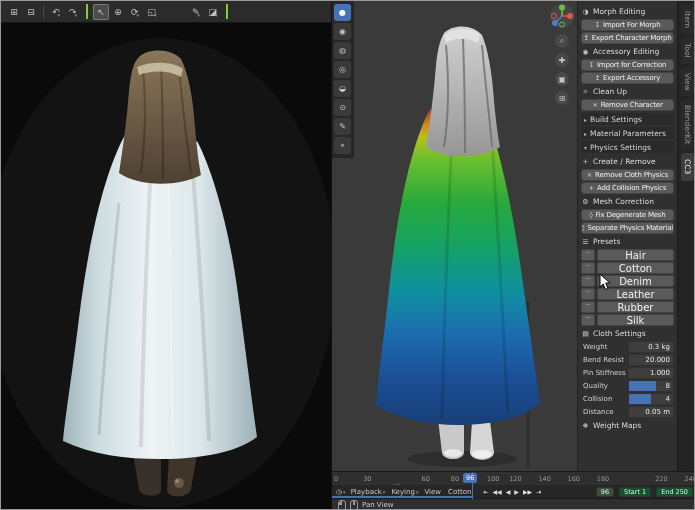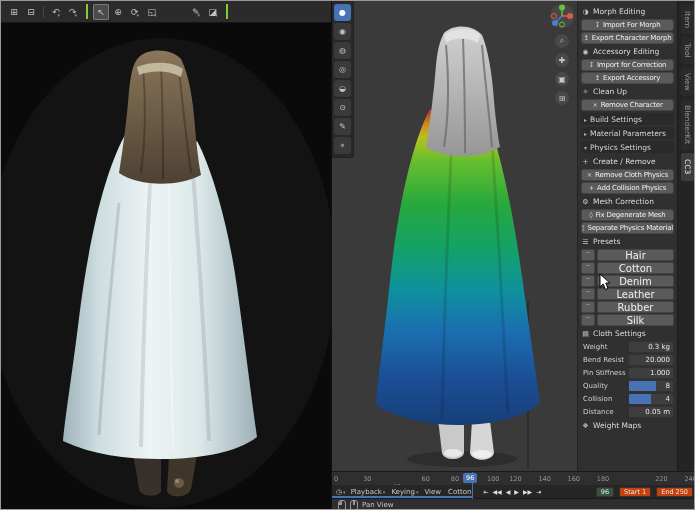--- a/index.html
+++ b/index.html
@@ -68,21 +68,21 @@
   .trail{position:absolute;left:0;bottom:0;height:2px;width:140px;background:#4772b3;}
   .phline{position:absolute;left:140px;top:0;width:1px;height:27px;background:#4772b3;z-index:2;}
   .badge{position:absolute;left:131px;top:1px;background:#4772b3;color:#fff;font-size:6.5px;padding:0 3px;
          border-radius:2px;height:10px;line-height:10px;z-index:3;}
   .tl-head{display:flex;align-items:center;height:13px;padding:0 4px;gap:5px;font-size:7px;color:#c8c8c8;
            background:#262626;overflow:hidden;white-space:nowrap;}
   .tlmenu{display:flex;align-items:center;gap:1px;}
   .caret{font-size:5px;color:#8a8a8a;}
   .transport{display:flex;gap:4px;color:#e0e0e0;font-size:6px;margin-left:6px;align-items:center;}
   .tbtn{cursor:default;}
-  .tl-field{background:#c2410c;border:1px solid #323232;border-radius:2px;height:10px;line-height:9px;padding:0 4px;
+  .tl-field{background:#14532d;border:1px solid #323232;border-radius:2px;height:10px;line-height:9px;padding:0 4px;
             font-size:6.5px;color:#e8e8e8;flex:none;box-sizing:border-box;}
   .tl-field.frame{margin-left:auto;background:#37523f;}
   
   .status{position:absolute;left:0;top:497px;width:365px;height:13px;background:#2e2e2e;border-top:1px solid #191919;
           display:flex;align-items:center;gap:4px;padding:0 6px;box-sizing:border-box;font-size:7px;color:#cacaca;}
   .mouseico{width:6px;height:9px;border:1px solid #9a9a9a;border-radius:3px;position:relative;flex:none;}
   .mouseico.left:before{content:"";position:absolute;left:0;top:0;width:3px;height:4px;background:#9a9a9a;border-radius:3px 0 0 0;}
   .mouseico.mid:before{content:"";position:absolute;left:2px;top:0;width:2px;height:4px;background:#9a9a9a;}
   .cursor{position:absolute;left:598px;top:272px;z-index:50;pointer-events:none;}
 </style>

